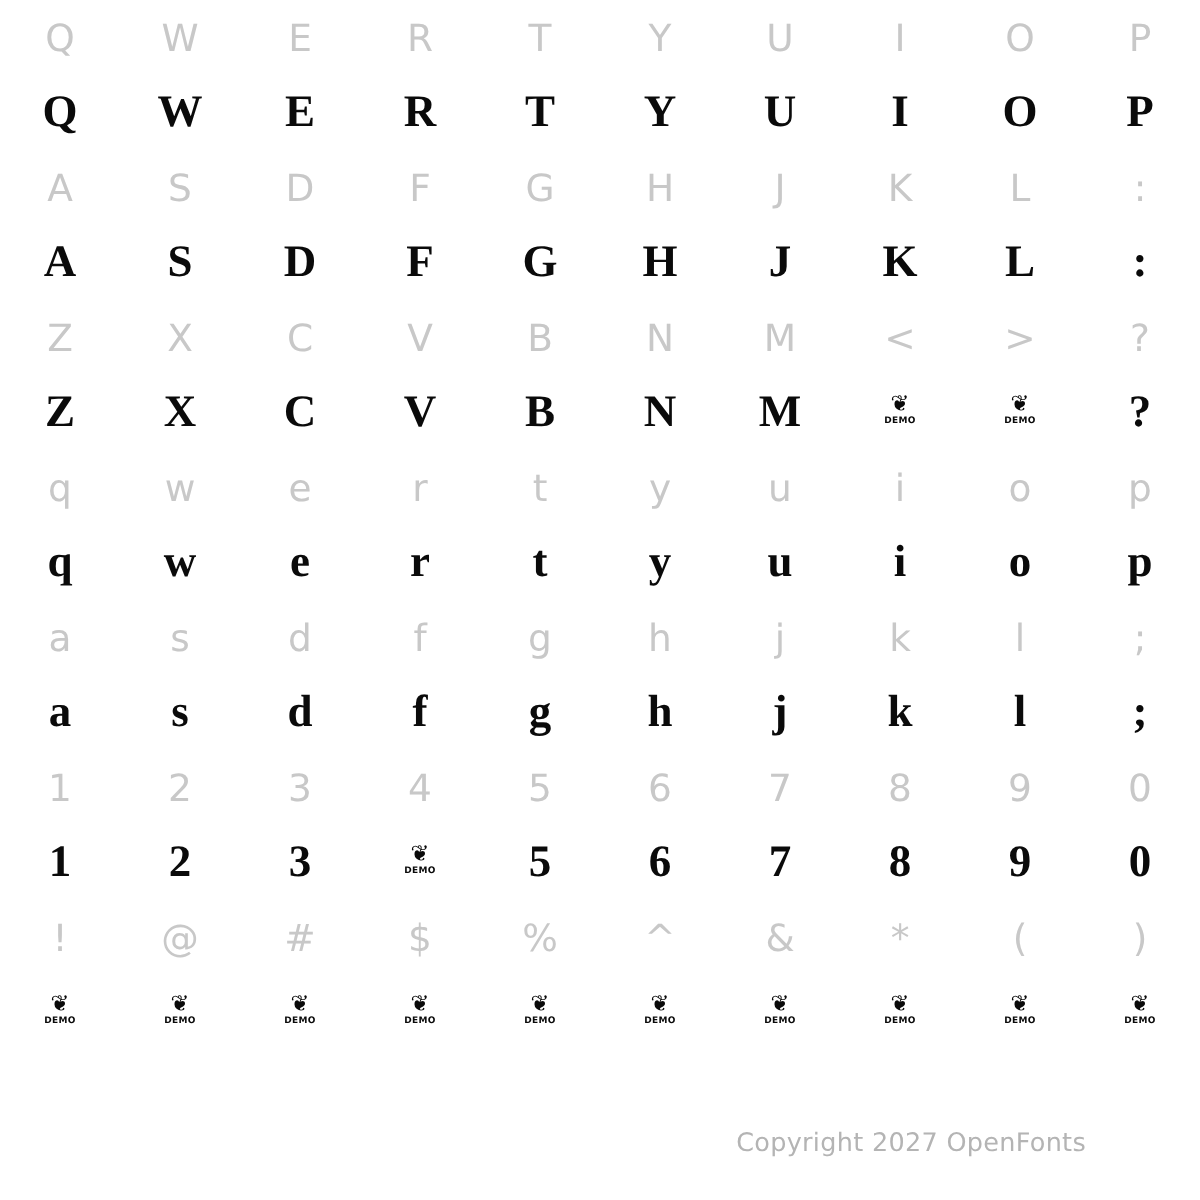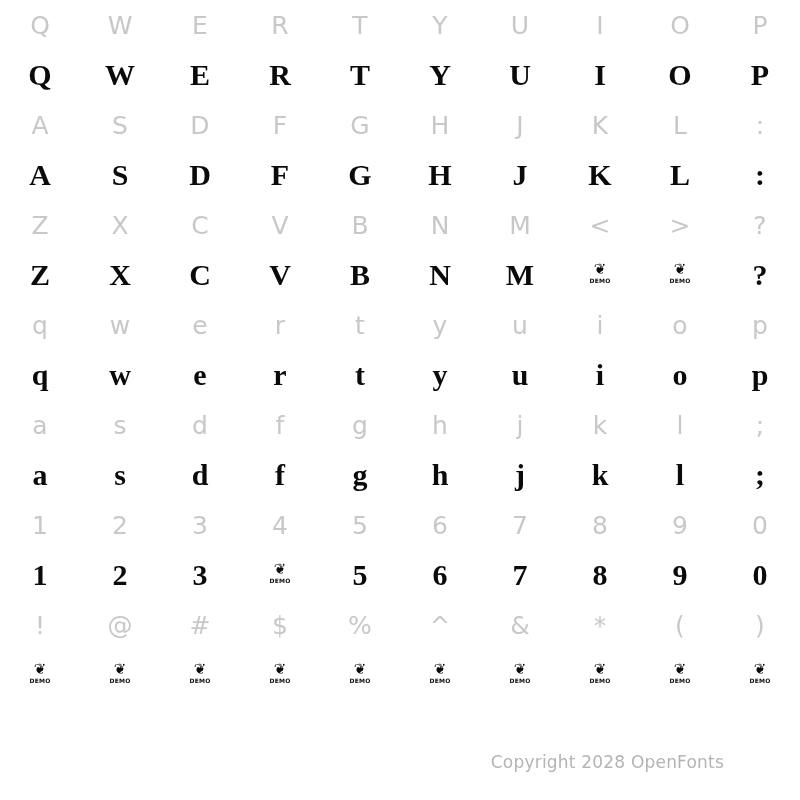--- a/index.html
+++ b/index.html
@@ -287,14 +287,14 @@
           <span class="txt">DEMO</span>
         </span>
       </div>
       <div class="cell g" style="color: rgb(10, 10, 10); font-family: &quot;Liberation Serif&quot;, serif; font-weight: bold; font-size: 30px;">
         <span class="demo-mark">
           <span class="leaves">❦</span>
           <span class="txt">DEMO</span>
         </span>
       </div>
     </div>
-  <div class="footer">Copyright 2028 OpenFonts</div>
+  <div class="footer">Copyright 2027 OpenFonts</div>
 </div>
 
 </body></html>

